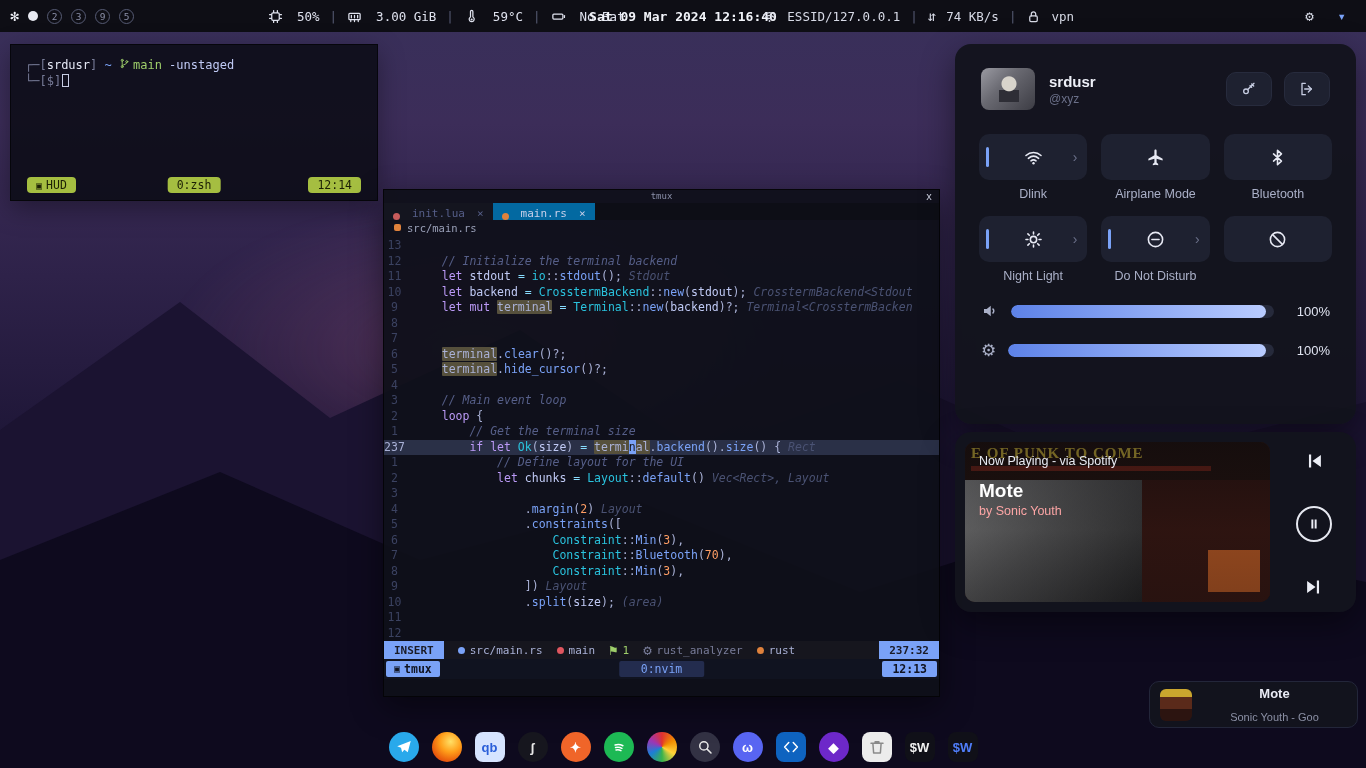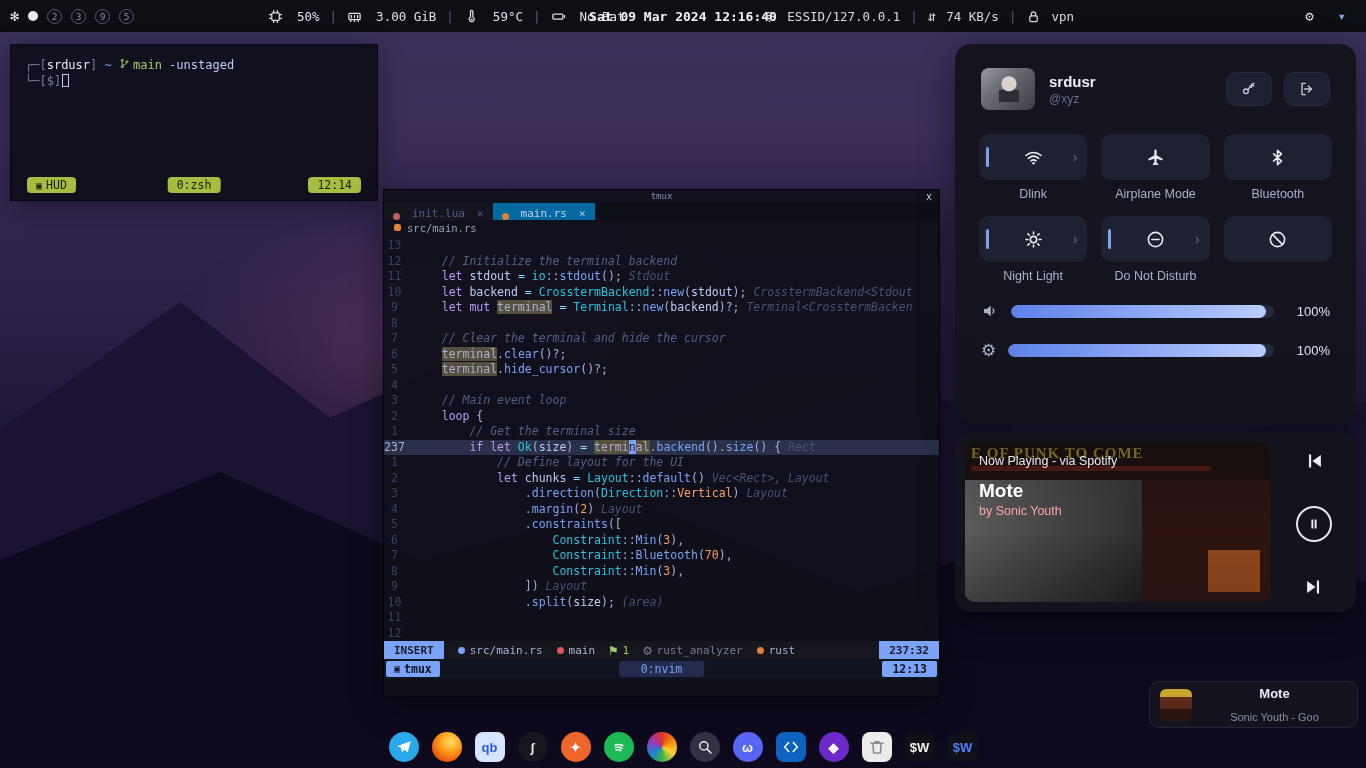--- a/index.html
+++ b/index.html
@@ -297,31 +297,31 @@
     <span class="file-dot"></span>
     <span>src/main.rs</span>
   </div>
   <div class="code" id="code-lines">
       <div class="code-line"><span class="lnum">13</span><span class="ltxt"></span></div>
       <div class="code-line"><span class="lnum">12</span><span class="ltxt"><span class="ws">    </span><span class="cm">// Initialize the terminal backend</span></span></div>
       <div class="code-line"><span class="lnum">11</span><span class="ltxt"><span class="ws">    </span><span class="kw">let </span><span class="v">stdout</span><span class="pn"> </span><span class="op">=</span><span class="pn"> </span><span class="ty">io</span><span class="pn">::</span><span class="fn">stdout</span><span class="pn">();</span><span class="hint"> Stdout</span></span></div>
       <div class="code-line"><span class="lnum">10</span><span class="ltxt"><span class="ws">    </span><span class="kw">let </span><span class="v">backend</span><span class="pn"> </span><span class="op">=</span><span class="pn"> </span><span class="ty">CrosstermBackend</span><span class="pn">::</span><span class="fn">new</span><span class="pn">(</span><span class="v">stdout</span><span class="pn">);</span><span class="hint"> CrosstermBackend&lt;Stdout</span></span></div>
       <div class="code-line"><span class="lnum">9</span><span class="ltxt"><span class="ws">    </span><span class="kw">let mut </span><span class="hl">terminal</span><span class="pn"> </span><span class="op">=</span><span class="pn"> </span><span class="ty">Terminal</span><span class="pn">::</span><span class="fn">new</span><span class="pn">(</span><span class="v">backend</span><span class="pn">)?;</span><span class="hint"> Terminal&lt;CrosstermBacken</span></span></div>
       <div class="code-line"><span class="lnum">8</span><span class="ltxt"></span></div>
-      <div class="code-line"><span class="lnum">7</span><span class="ltxt"><span class="ws">    </span><span class="cm">// Clear the terminal and hide the cursor</span></span></div>
+      <div class="code-line"><span class="lnum">7</span></div>
       <div class="code-line"><span class="lnum">6</span><span class="ltxt"><span class="ws">    </span><span class="hl">terminal</span><span class="pn">.</span><span class="fn">clear</span><span class="pn">()?;</span></span></div>
       <div class="code-line"><span class="lnum">5</span><span class="ltxt"><span class="ws">    </span><span class="hl">terminal</span><span class="pn">.</span><span class="fn">hide_cursor</span><span class="pn">()?;</span></span></div>
       <div class="code-line"><span class="lnum">4</span><span class="ltxt"></span></div>
       <div class="code-line"><span class="lnum">3</span><span class="ltxt"><span class="ws">    </span><span class="cm">// Main event loop</span></span></div>
       <div class="code-line"><span class="lnum">2</span><span class="ltxt"><span class="ws">    </span><span class="kw">loop</span><span class="pn"> {</span></span></div>
       <div class="code-line"><span class="lnum">1</span><span class="ltxt"><span class="ws">        </span><span class="cm">// Get the terminal size</span></span></div>
       <div class="code-line cur-line"><span class="lnum">237</span><span class="ltxt"><span class="ws">        </span><span class="kw">if let </span><span class="ty">Ok</span><span class="pn">(</span><span class="v">size</span><span class="pn">) </span><span class="op">=</span><span class="pn"> </span><span class="hl">termi</span><span class="cur">n</span><span class="hl">al</span><span class="pn">.</span><span class="fn">backend</span><span class="pn">().</span><span class="fn">size</span><span class="pn">() {</span><span class="hint"> Rect</span></span></div>
       <div class="code-line"><span class="lnum">1</span><span class="ltxt"><span class="ws">            </span><span class="cm">// Define layout for the UI</span></span></div>
       <div class="code-line"><span class="lnum">2</span><span class="ltxt"><span class="ws">            </span><span class="kw">let </span><span class="v">chunks</span><span class="pn"> </span><span class="op">=</span><span class="pn"> </span><span class="ty">Layout</span><span class="pn">::</span><span class="fn">default</span><span class="pn">()</span><span class="hint"> Vec&lt;Rect&gt;, Layout</span></span></div>
-      <div class="code-line"><span class="lnum">3</span><span class="ltxt"><span class="ws">                </span><span class="pn">.</span><span class="fn">direction</span><span class="pn">(</span><span class="ty">Direction</span><span class="pn">::</span><span class="en">Vertical</span><span class="pn">)</span><span class="hint"> Layout</span></span></div>
+      <div class="code-line"><span class="lnum">3</span></div>
       <div class="code-line"><span class="lnum">4</span><span class="ltxt"><span class="ws">                </span><span class="pn">.</span><span class="fn">margin</span><span class="pn">(</span><span class="en">2</span><span class="pn">)</span><span class="hint"> Layout</span></span></div>
       <div class="code-line"><span class="lnum">5</span><span class="ltxt"><span class="ws">                </span><span class="pn">.</span><span class="fn">constraints</span><span class="pn">([</span></span></div>
       <div class="code-line"><span class="lnum">6</span><span class="ltxt"><span class="ws">                    </span><span class="ty">Constraint</span><span class="pn">::</span><span class="fn">Min</span><span class="pn">(</span><span class="en">3</span><span class="pn">),</span></span></div>
       <div class="code-line"><span class="lnum">7</span><span class="ltxt"><span class="ws">                    </span><span class="ty">Constraint</span><span class="pn">::</span><span class="fn">Bluetooth</span><span class="pn">(</span><span class="en">70</span><span class="pn">),</span></span></div>
       <div class="code-line"><span class="lnum">8</span><span class="ltxt"><span class="ws">                    </span><span class="ty">Constraint</span><span class="pn">::</span><span class="fn">Min</span><span class="pn">(</span><span class="en">3</span><span class="pn">),</span></span></div>
       <div class="code-line"><span class="lnum">9</span><span class="ltxt"><span class="ws">                </span><span class="pn">])</span><span class="hint"> Layout</span></span></div>
       <div class="code-line"><span class="lnum">10</span><span class="ltxt"><span class="ws">                </span><span class="pn">.</span><span class="fn">split</span><span class="pn">(</span><span class="v">size</span><span class="pn">);</span><span class="hint"> (area)</span></span></div>
       <div class="code-line"><span class="lnum">11</span><span class="ltxt"></span></div>
       <div class="code-line"><span class="lnum">12</span></div>
     </div>

